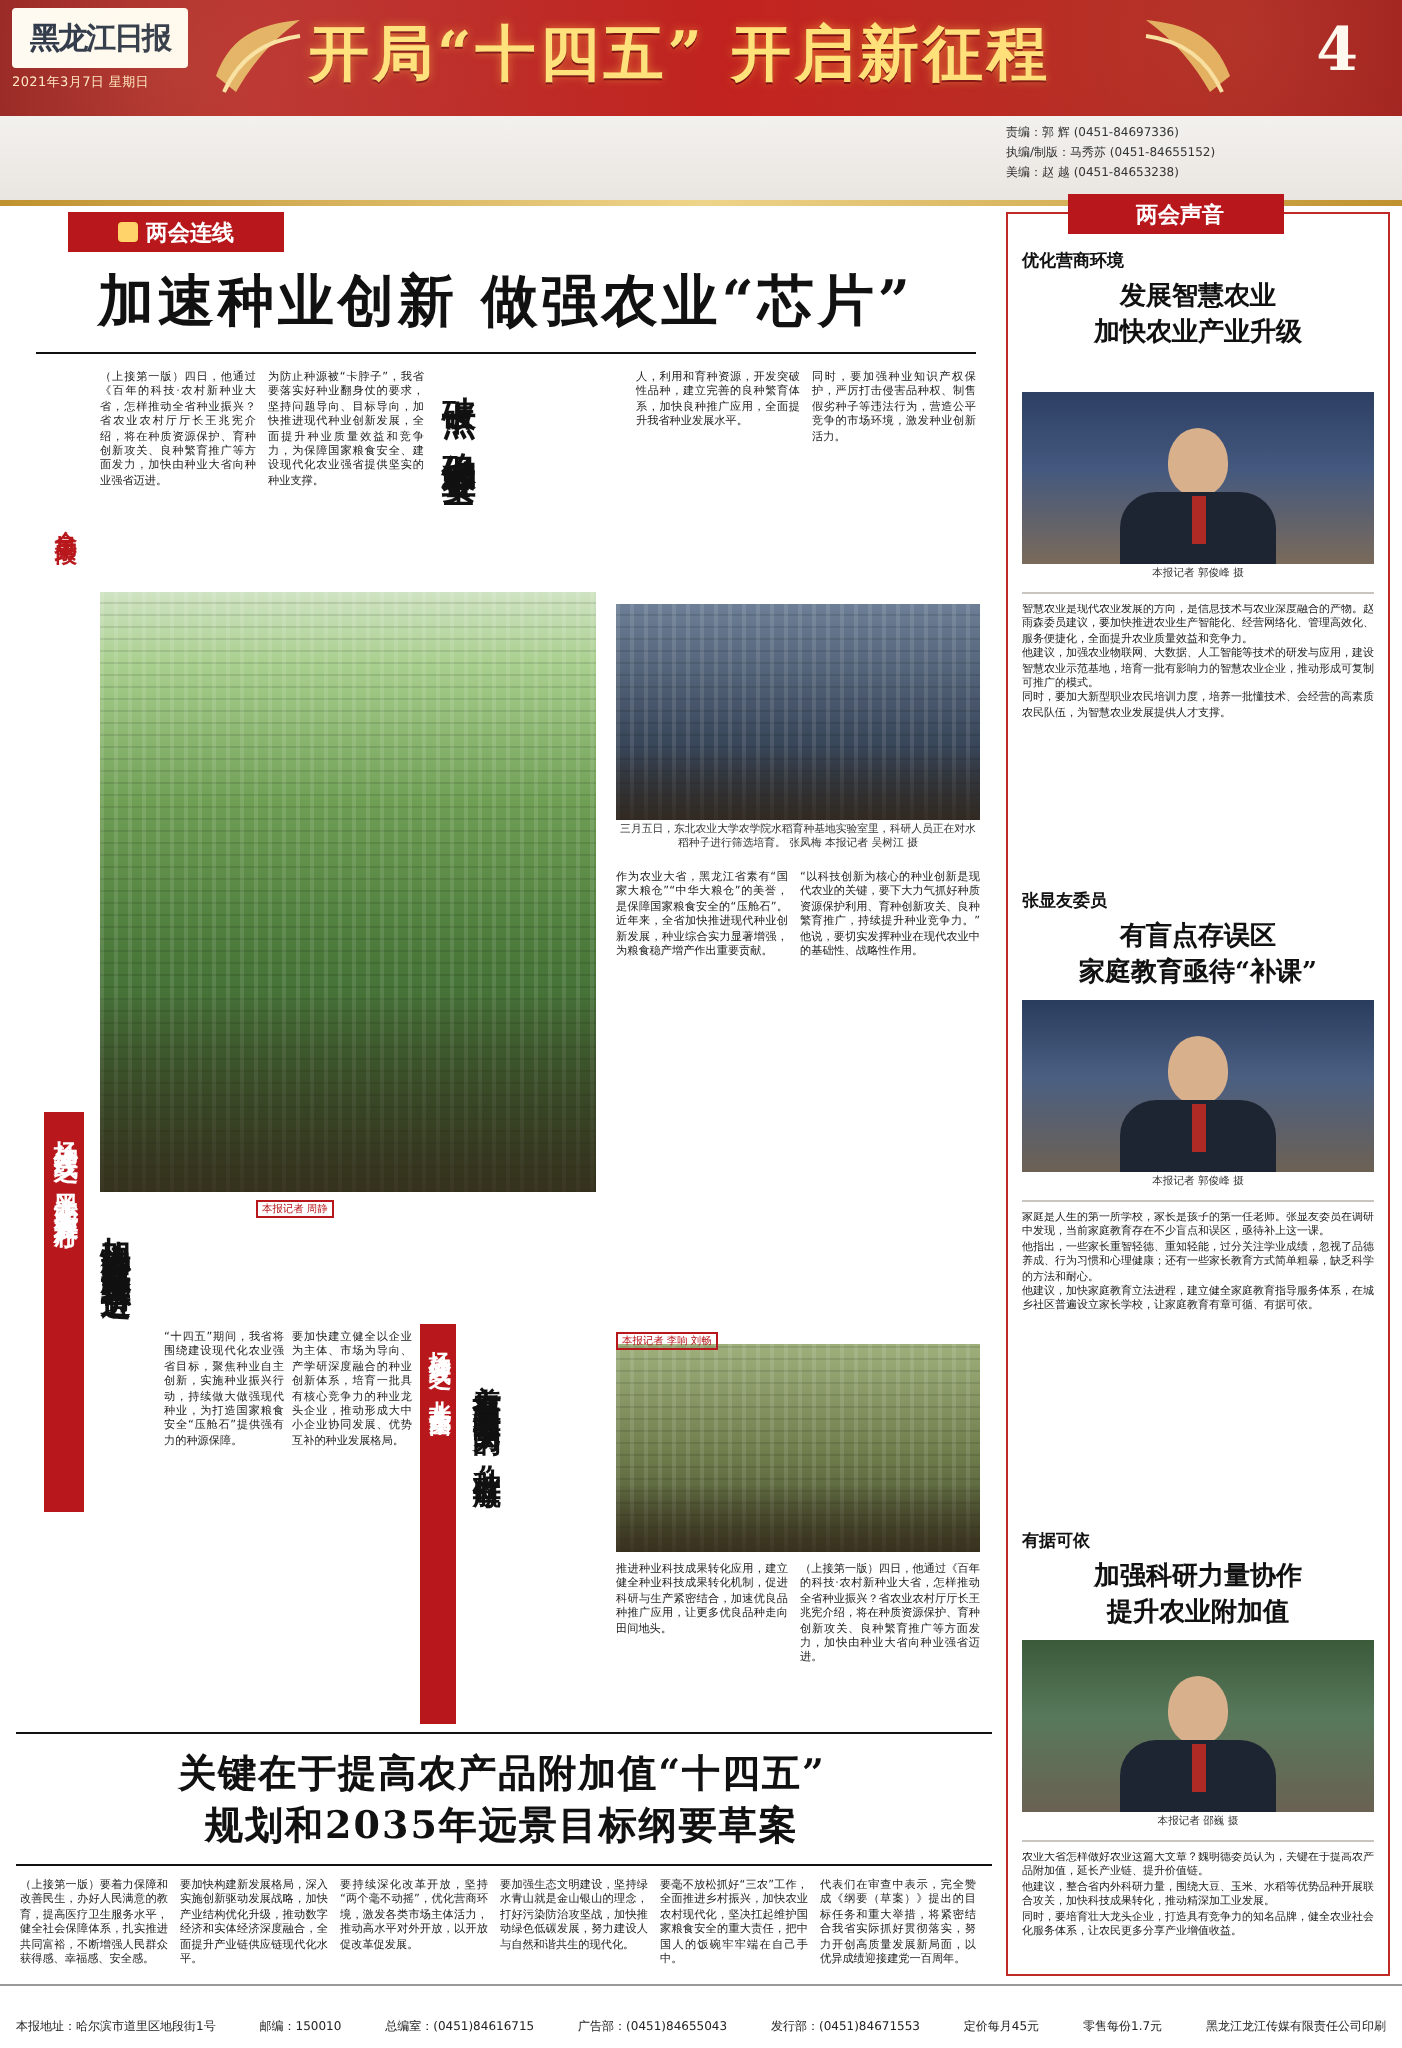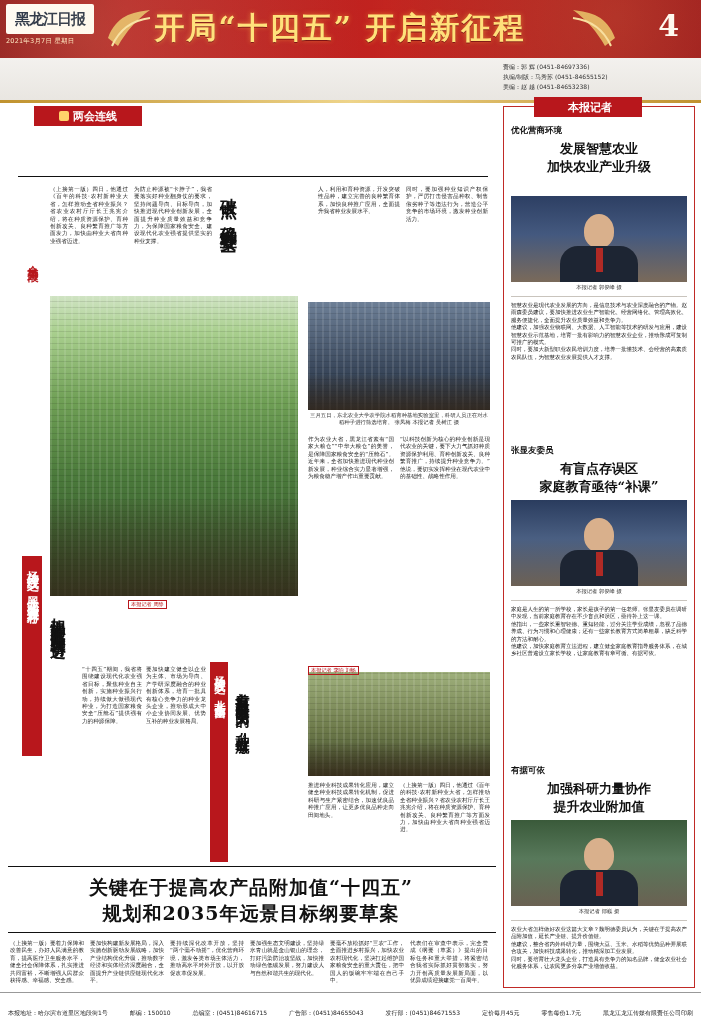--- a/index.html
+++ b/index.html
@@ -226,20 +226,21 @@
   </div>
   <div class="gold-rule"></div>
 
   <div class="left-col">
 
     <div class="flag">
       <span class="mic"></span>
       <span>两会连线</span>
     </div>
 
+    <div class="headline">加速种业创新  做强农业“芯片”</div>
     <div class="hr-thin"></div>
 
     <div class="col-txt" style="position:absolute;left:42px;top:80px;width:78px;height:155px;">（上接第一版）四日，他通过《百年的科技·农村新种业大省，怎样推动全省种业振兴？省农业农村厅厅长王兆宪介绍，将在种质资源保护、育种创新攻关、良种繁育推广等方面发力，加快由种业大省向种业强省迈进。</div>
     <div class="col-txt" style="position:absolute;left:126px;top:80px;width:78px;height:155px;">为防止种源被“卡脖子”，我省要落实好种业翻身仗的要求，坚持问题导向、目标导向，加快推进现代种业创新发展，全面提升种业质量效益和竞争力，为保障国家粮食安全、建设现代化农业强省提供坚实的种业支撑。</div>
     <div class="col-txt" style="position:absolute;left:310px;top:80px;width:82px;height:110px;">人，利用和育种资源，开发突破性品种，建立完善的良种繁育体系，加快良种推广应用，全面提升我省种业发展水平。</div>
     <div class="col-txt" style="position:absolute;left:398px;top:80px;width:82px;height:110px;">同时，要加强种业知识产权保护，严厉打击侵害品种权、制售假劣种子等违法行为，营造公平竞争的市场环境，激发种业创新活力。</div>
 
     <div class="vtitle" style="position:absolute;left:210px;top:78px;height:160px;font-size:17px;color:#111;">破卡点  确保种业安全</div>
     <div class="vtitle" style="position:absolute;left:16px;top:150px;height:78px;font-size:11px;color:#b8171c;">全场景段</div>
 
@@ -278,21 +279,21 @@
     <div class="col-txt" style="position:absolute;left:82px;top:834px;width:74px;height:148px;">要加快构建新发展格局，深入实施创新驱动发展战略，加快产业结构优化升级，推动数字经济和实体经济深度融合，全面提升产业链供应链现代化水平。</div>
     <div class="col-txt" style="position:absolute;left:162px;top:834px;width:74px;height:148px;">要持续深化改革开放，坚持“两个毫不动摇”，优化营商环境，激发各类市场主体活力，推动高水平对外开放，以开放促改革促发展。</div>
     <div class="col-txt" style="position:absolute;left:242px;top:834px;width:74px;height:148px;">要加强生态文明建设，坚持绿水青山就是金山银山的理念，打好污染防治攻坚战，加快推动绿色低碳发展，努力建设人与自然和谐共生的现代化。</div>
     <div class="col-txt" style="position:absolute;left:322px;top:834px;width:74px;height:148px;">要毫不放松抓好“三农”工作，全面推进乡村振兴，加快农业农村现代化，坚决扛起维护国家粮食安全的重大责任，把中国人的饭碗牢牢端在自己手中。</div>
     <div class="col-txt" style="position:absolute;left:402px;top:834px;width:78px;height:148px;">代表们在审查中表示，完全赞成《纲要（草案）》提出的目标任务和重大举措，将紧密结合我省实际抓好贯彻落实，努力开创高质量发展新局面，以优异成绩迎接建党一百周年。</div>
   </div>
 
   <div class="right-col">
     <div class="rflag">
       <span class="mic"></span>
-      <span>本报记者</span>
+      <span>两会声音</span>
     </div>
 
     <div class="r-item" style="top:18px;">
       <div class="r-name">优化营商环境</div>
       <div class="r-title" style="white-space:pre-line;margin:3px 0 20px;">发展智慧农业
 加快农业产业升级</div>
       <div class="portrait">
         <span class="head"></span>
         <span class="body"></span>
         <span class="tie"></span>

